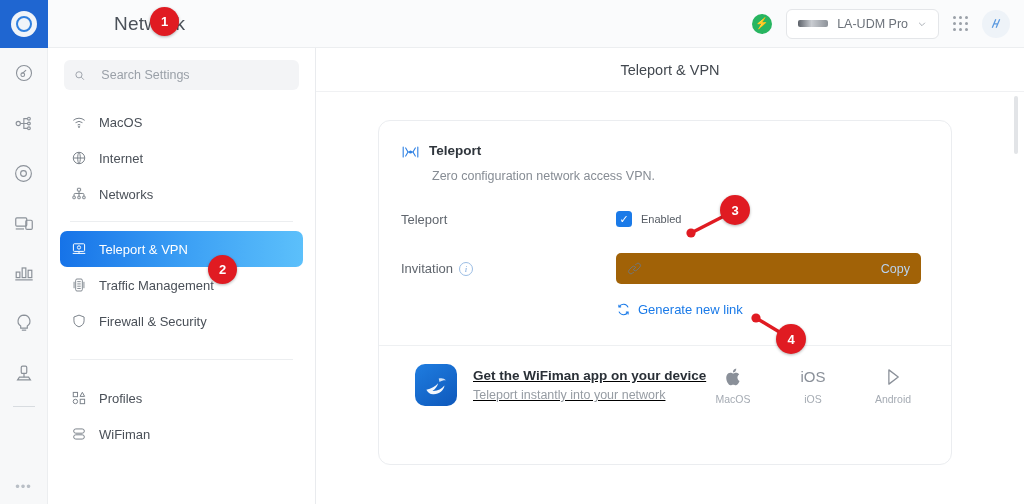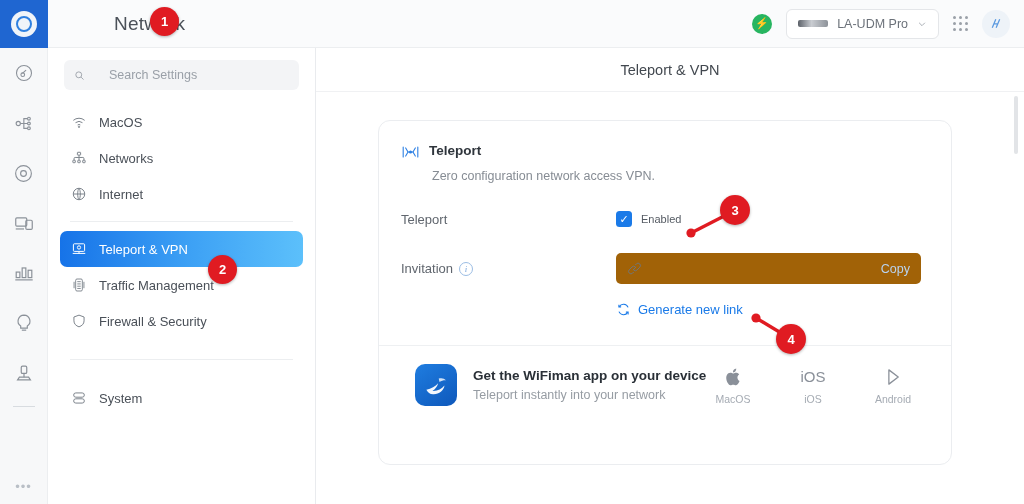--- a/index.html
+++ b/index.html
@@ -47,21 +47,21 @@
   
   .sidebar {
     width: 268px; flex: 0 0 268px; height: 504px;
     background: #ffffff; border-right: 1px solid #e9ebee;
     position: relative;
   }
   .side-top { height: 48px; background:#fafbfc; border-bottom:1px solid #eceef0;}
   .search-wrap { padding: 12px 16px 8px 16px; }
   .search-box {
     height: 30px; border-radius: 6px; background: #f3f4f6;
-    display: flex; align-items: center; padding: 0 10px; gap: 24px;
+    display: flex; align-items: center; padding: 0 10px; gap: 16px;
   }
   .search-box input {
     border: none; outline: none; background: transparent;
     font-size: 12.5px; color: #6d737b; width: 100%;
     font-family: "Liberation Sans", sans-serif;
   }
   .search-box input::placeholder { color: #9aa0a8; }
 
   .nav { padding: 6px 12px 0 12px; }
   .nav-item {
@@ -154,21 +154,21 @@
     font-size: 13px; color: #1a7ae8;
   }
   .card-div { height: 1px; background: #eef0f2; margin: 28px -22px 0 -22px; }
 
   .promo { display: flex; align-items: center; padding: 18px 0 0 14px; }
   .promo-ico {
     width: 42px; height: 42px; border-radius: 10px;
     background: linear-gradient(145deg,#1f7de0 0%, #0e58bb 100%);
     display: flex; align-items: center; justify-content: center;
   }
-  .promo-txt { margin-left: 16px; }
+  .promo-txt { margin-left: 16px; text-decoration: underline; }
   .promo-t { font-size: 13.5px; font-weight: bold; color: #2a3037; }
   .promo-s { font-size: 12.5px; color: #969ca3; margin-top: 5px; }
   .stores { margin-left: auto; display: flex; gap: 28px; padding-right: 10px;}
   .store { width: 52px; text-align: center; color: #8a9099; }
   .store .sg { height: 22px; display:flex; align-items:center; justify-content:center; font-size:19px; color:#8a9099;}
   .store .sl { font-size: 10.5px; color: #a5abb3; margin-top: 5px; }
 
   .main-scroll {
     position: absolute; right: 6px; top: 96px;
     width: 4px; height: 58px; border-radius: 3px; background: #e2e4e7;
@@ -268,40 +268,40 @@
             <path d="M3.5 9.5a13 13 0 0 1 17 0M6.8 13a8.6 8.6 0 0 1 10.4 0M10 16.4a3.7 3.7 0 0 1 4 0"></path>
               <circle cx="12" cy="19.3" r="1"></circle>
           </svg>
         </span>
         <span>MacOS</span>
       </div>
 
       <div class="nav-item">
         <span class="ico">
           <svg width="16" height="16" viewBox="0 0 24 24" fill="none" stroke="currentColor" stroke-width="1.5">
+            <circle cx="12" cy="12" r="8.6"></circle>
+              <path d="M3.4 12h17.2M12 3.4c2.6 2.6 2.6 14.6 0 17.2-2.6-2.6-2.6-14.6 0-17.2z"></path>
+          </svg>
+        </span>
+        <span>Internet</span>
+      </div>
+
+      <div class="nav-item">
+        <span class="ico">
+          <svg width="16" height="16" viewBox="0 0 24 24" fill="none" stroke="currentColor" stroke-width="1.5">
             <rect x="9.6" y="3.4" width="4.8" height="4.2" rx=".6"></rect>
             <path d="M12 7.6v3.6M4.6 15.2v-2.4a1.6 1.6 0 0 1 1.6-1.6h11.6a1.6 1.6 0 0 1 1.6 1.6v2.4M12 11.2v4"></path>
             <rect x="2.8" y="15.4" width="3.6" height="3.6" rx=".6"></rect>
             <rect x="10.2" y="15.4" width="3.6" height="3.6" rx=".6"></rect>
             <rect x="17.6" y="15.4" width="3.6" height="3.6" rx=".6"></rect>
           </svg>
         </span>
         <span>Networks</span>
       </div>
 
-      <div class="nav-item">
-        <span class="ico">
-          <svg width="16" height="16" viewBox="0 0 24 24" fill="none" stroke="currentColor" stroke-width="1.5">
-            <circle cx="12" cy="12" r="8.6"></circle>
-              <path d="M3.4 12h17.2M12 3.4c2.6 2.6 2.6 14.6 0 17.2-2.6-2.6-2.6-14.6 0-17.2z"></path>
-          </svg>
-        </span>
-        <span>Internet</span>
-      </div>
-
       <div class="nav-sep"></div>
 
       <div class="nav-item active">
         <span class="ico">
           <svg width="16" height="16" viewBox="0 0 24 24" fill="none" stroke="currentColor" stroke-width="1.5">
             <rect x="3.6" y="4.2" width="16.8" height="11.4" rx="1.4"></rect>
             <rect x="9.6" y="7.2" width="4.8" height="5" rx="2.4"></rect>
             <path d="M2.6 18.6h18.8M12 15.6v3"></path>
           </svg>
         </span>
@@ -323,29 +323,40 @@
         <span class="ico">
           <svg width="16" height="16" viewBox="0 0 24 24" fill="none" stroke="currentColor" stroke-width="1.5">
             <path d="M12 3.2 19.6 6v5.8c0 4.5-3.1 7.4-7.6 9-4.5-1.6-7.6-4.5-7.6-9V6z"></path>
           </svg>
         </span>
         <span>Firewall &amp; Security</span>
       </div>
 
       <div class="nav-sep" style="margin-top:20px;margin-bottom:20px;"></div>
 
+      <div class="nav-item">
+        <span class="ico">
+          <svg width="16" height="16" viewBox="0 0 24 24" fill="none" stroke="currentColor" stroke-width="1.5">
+            <rect x="3.4" y="3.6" width="6.4" height="6.4"></rect>
+              <path d="M17 3.4l3.4 6.2h-6.8z"></path>
+            <circle cx="6.6" cy="17.2" r="3.3"></circle>
+              <rect x="13.8" y="13.9" width="6.6" height="6.6"></rect>
+          </svg>
+        </span>
+        <span>Profiles</span>
+      </div>
 
       <div class="nav-item">
         <span class="ico">
           <svg width="16" height="16" viewBox="0 0 24 24" fill="none" stroke="currentColor" stroke-width="1.5">
             <rect x="4" y="4.4" width="16" height="6.4" rx="3.2"></rect>
               <rect x="4" y="13.2" width="16" height="6.4" rx="3.2"></rect>
           </svg>
         </span>
-        <span>System</span>
+        <span>WiFiman</span>
       </div>
     </div>
 
     <div class="side-scroll"></div>
   </div>
 
   <div class="main">
 
     <div class="topbar">
       <div class="topbar-title">Network</div>

